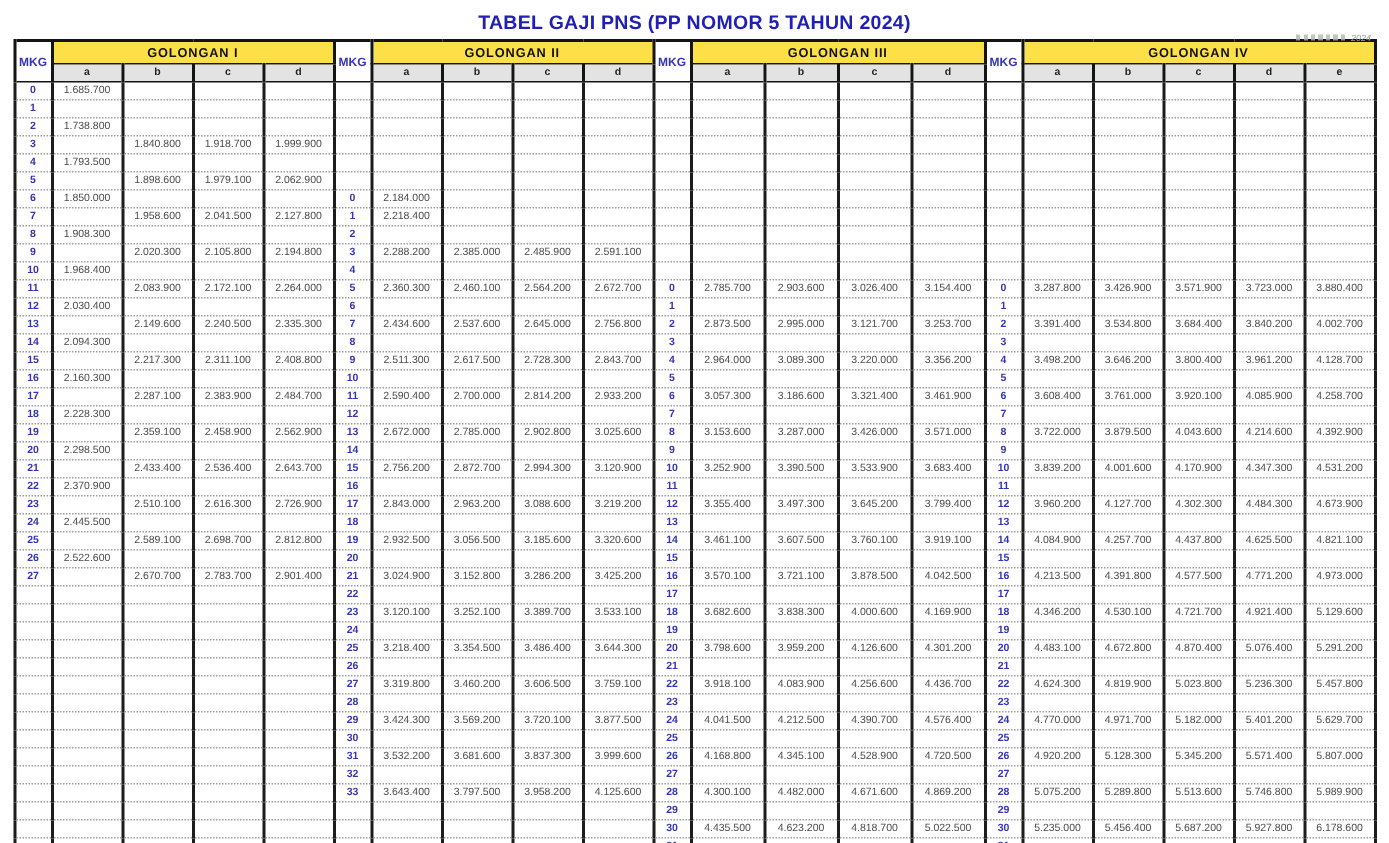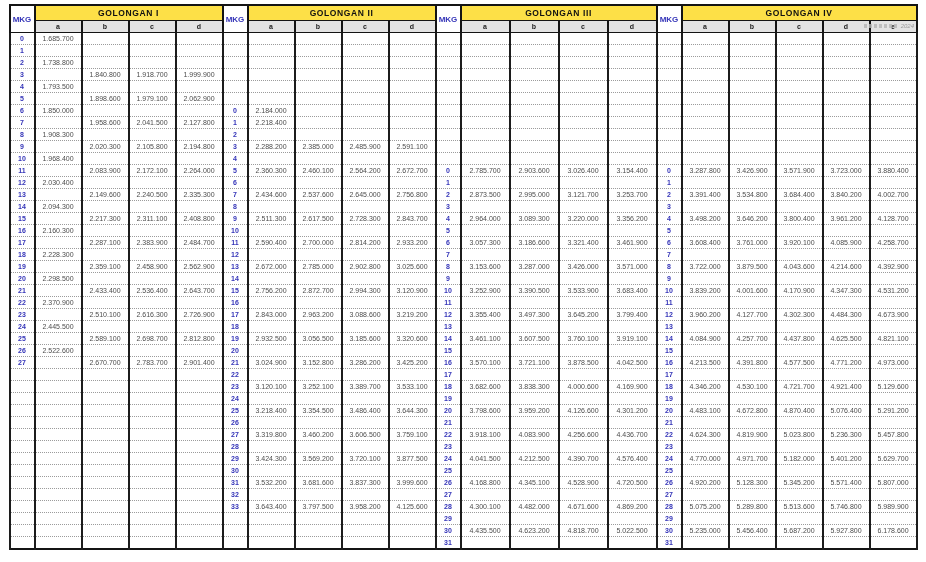--- a/index.html
+++ b/index.html
@@ -38,20 +38,21 @@
     border-top:1px dotted #9b9b9b;
   }
   .salary-table tbody tr:first-child td { border-top:none; }
   td.c-mkg { color:var(--mkg-color,#3434b8); font-weight:bold; font-size:7.5px; }
   td.c-val { color:var(--value-color,#4c4c4c); }
 </style>
 </head>
 <body>
 
 <div class="page">
+  <h1 class="doc-title">TABEL GAJI PNS (PP NOMOR 5 TAHUN 2024)</h1>
   <div class="watermark"><span class="smudge"></span><span>2024</span></div>
   <table class="salary-table">
       <colgroup>
         <col style="width: 25px;">
         <col style="width: 47px;">
         <col style="width: 47px;">
         <col style="width: 47px;">
         <col style="width: 47px;">
         <col style="width: 25px;">
         <col style="width: 47px;">

